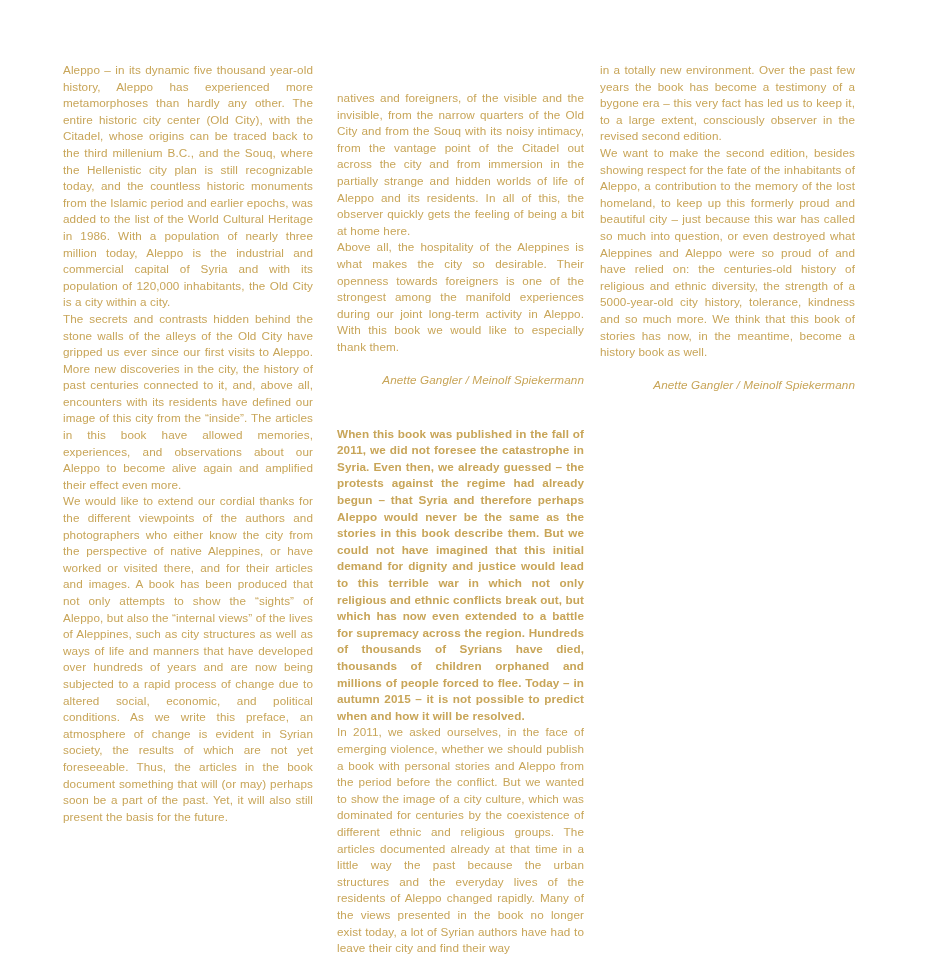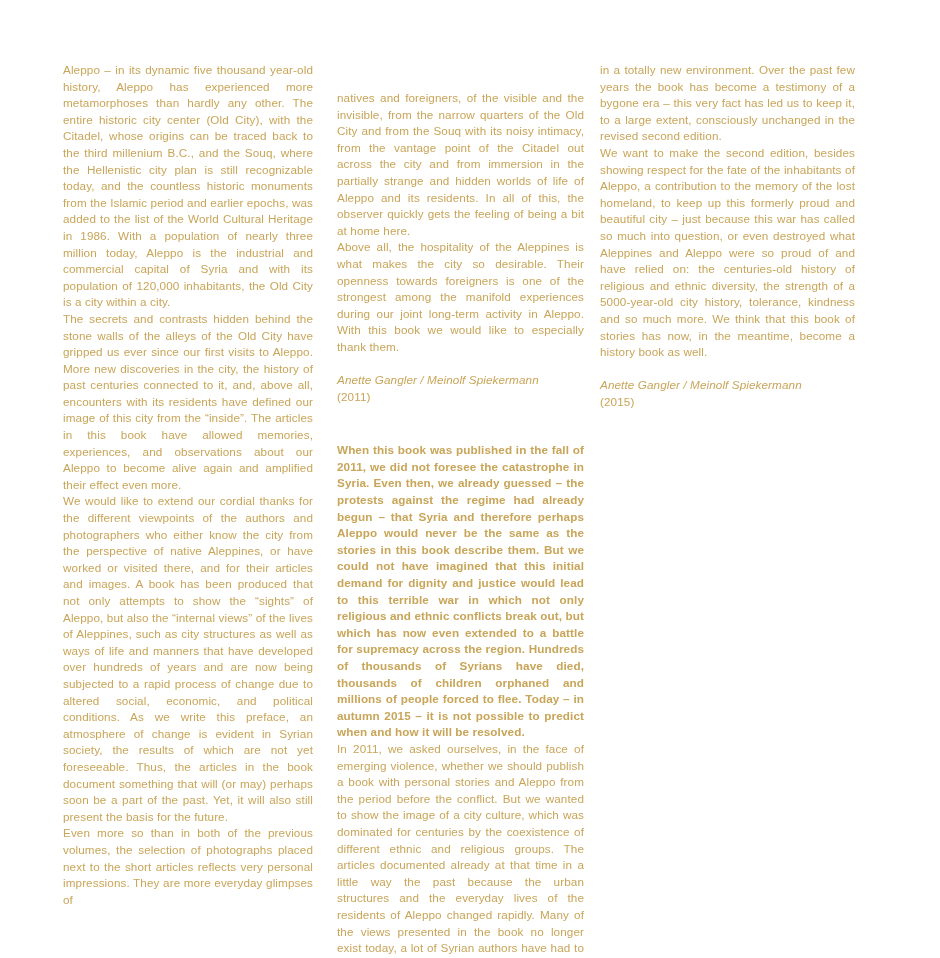--- a/index.html
+++ b/index.html
@@ -30,49 +30,46 @@
     text-align: justify;
     letter-spacing: 0.1px;
   }
   .col1 { left: 63px;  width: 250px; }
   .col2 { left: 337px; width: 247px; margin-top: 28px; }
   .col3 { left: 600px; width: 255px; }
   .col p { margin: 0; padding: 0; }
   .signature {
     margin-top: 16.6px !important;
     font-style: italic;
-    text-align: left;
+    text-align: right;
   }
   .year {
     font-style: normal;
     text-align: left;
   }
   .after-gap { margin-top: 37px !important; font-weight: bold; }
 </style>
 </head>
 <body>
 
 <div class="page">
 
   <section class="col col1">
     <p>Aleppo – in its dynamic five thousand year-old history, Aleppo has experienced more metamorphoses than hardly any other. The entire historic city center (Old City), with the Citadel, whose origins can be traced back to the third millenium B.C., and the Souq, where the Hellenistic city plan is still recognizable today, and the countless historic monuments from the Islamic period and earlier epochs, was added to the list of the World Cultural Heritage in 1986. With a population of nearly three million today, Aleppo is the industrial and commercial capital of Syria and with its population of 120,000 inhabitants, the Old City is a city within a city.</p>
     <p>The secrets and contrasts hidden behind the stone walls of the alleys of the Old City have gripped us ever since our first visits to Aleppo. More new discoveries in the city, the history of past centuries connected to it, and, above all, encounters with its residents have defined our image of this city from the “inside”. The articles in this book have allowed memories, experiences, and observations about our Aleppo to become alive again and amplified their effect even more.</p>
     <p>We would like to extend our cordial thanks for the different viewpoints of the authors and photographers who either know the city from the perspective of native Aleppines, or have worked or visited there, and for their articles and images. A book has been produced that not only attempts to show the “sights” of Aleppo, but also the “internal views” of the lives of Aleppines, such as city structures as well as ways of life and manners that have developed over hundreds of years and are now being subjected to a rapid process of change due to altered social, economic, and political conditions. As we write this preface, an atmosphere of change is evident in Syrian society, the results of which are not yet foreseeable. Thus, the articles in the book document something that will (or may) perhaps soon be a part of the past. Yet, it will also still present the basis for the future.</p>
-    <p>Even more so than in both of the previous volumes, the selection of photographs placed next to the short articles reflects very personal impressions. They are more everyday glimpses of</p>
   </section>
 
   <section class="col col2">
     <p>natives and foreigners, of the visible and the invisible, from the narrow quarters of the Old City and from the Souq with its noisy intimacy, from the vantage point of the Citadel out across the city and from immersion in the partially strange and hidden worlds of life of Aleppo and its residents.  In all of this, the observer quickly gets the feeling of being a bit at home here.</p>
     <p>Above all, the hospitality of the Aleppines is what makes the city so desirable. Their openness towards foreigners is one of the strongest among the manifold experiences during our joint long-term activity in Aleppo. With this book we would like to especially thank them.</p>
     <p class="signature">Anette Gangler / Meinolf Spiekermann</p>
-    <p class="year">(2011)</p>
     <p class="after-gap">When this book was published in the fall of 2011, we did not foresee the catastrophe in Syria. Even then, we already guessed – the protests against the regime had already begun – that Syria and therefore perhaps Aleppo would never be the same as the stories in this book describe them. But we could not have imagined that this initial demand for dignity and justice would lead to this terrible war in which not only religious and ethnic conflicts break out, but which has now even extended to a battle for supremacy across the region. Hundreds of thousands of Syrians have died, thousands of children orphaned and millions of people forced to flee. Today – in autumn 2015 – it is not possible to predict when and how it will be resolved.</p>
     <p>In 2011, we asked ourselves, in the face of emerging violence, whether we should publish a book with personal stories and Aleppo from the period before the conflict. But we wanted to show the image of a city culture, which was dominated for centuries by the coexistence of different ethnic and religious groups. The articles documented already at that time in a little way the past because the urban structures and the everyday lives of the residents of Aleppo changed rapidly. Many of the views presented in the book no longer exist today, a lot of Syrian authors have had to leave their city and find their way</p>
   </section>
 
   <section class="col col3">
-    <p>in a totally new environment. Over the past few years the book has become a testimony of a bygone era – this very fact has led us to keep it, to a large extent, consciously unchanged in the revised second edition.</p>
+    <p>in a totally new environment. Over the past few years the book has become a testimony of a bygone era – this very fact has led us to keep it, to a large extent, consciously observer in the revised second edition.</p>
     <p>We want to make the second edition, besides showing respect for the fate of the inhabitants of Aleppo, a contribution to the memory of the lost homeland, to keep up this formerly proud and beautiful city – just because this war has called so much into question, or even destroyed what Aleppines and Aleppo were so proud of and have relied on: the centuries-old history of religious and ethnic diversity, the strength of a 5000-year-old city history, tolerance, kindness and so much more. We think that this book of stories has now, in the meantime, become a history book as well.</p>
     <p class="signature">Anette Gangler / Meinolf Spiekermann</p>
-    <p class="year">(2015)</p>
   </section>
 
 </div>
 
 </body></html>

